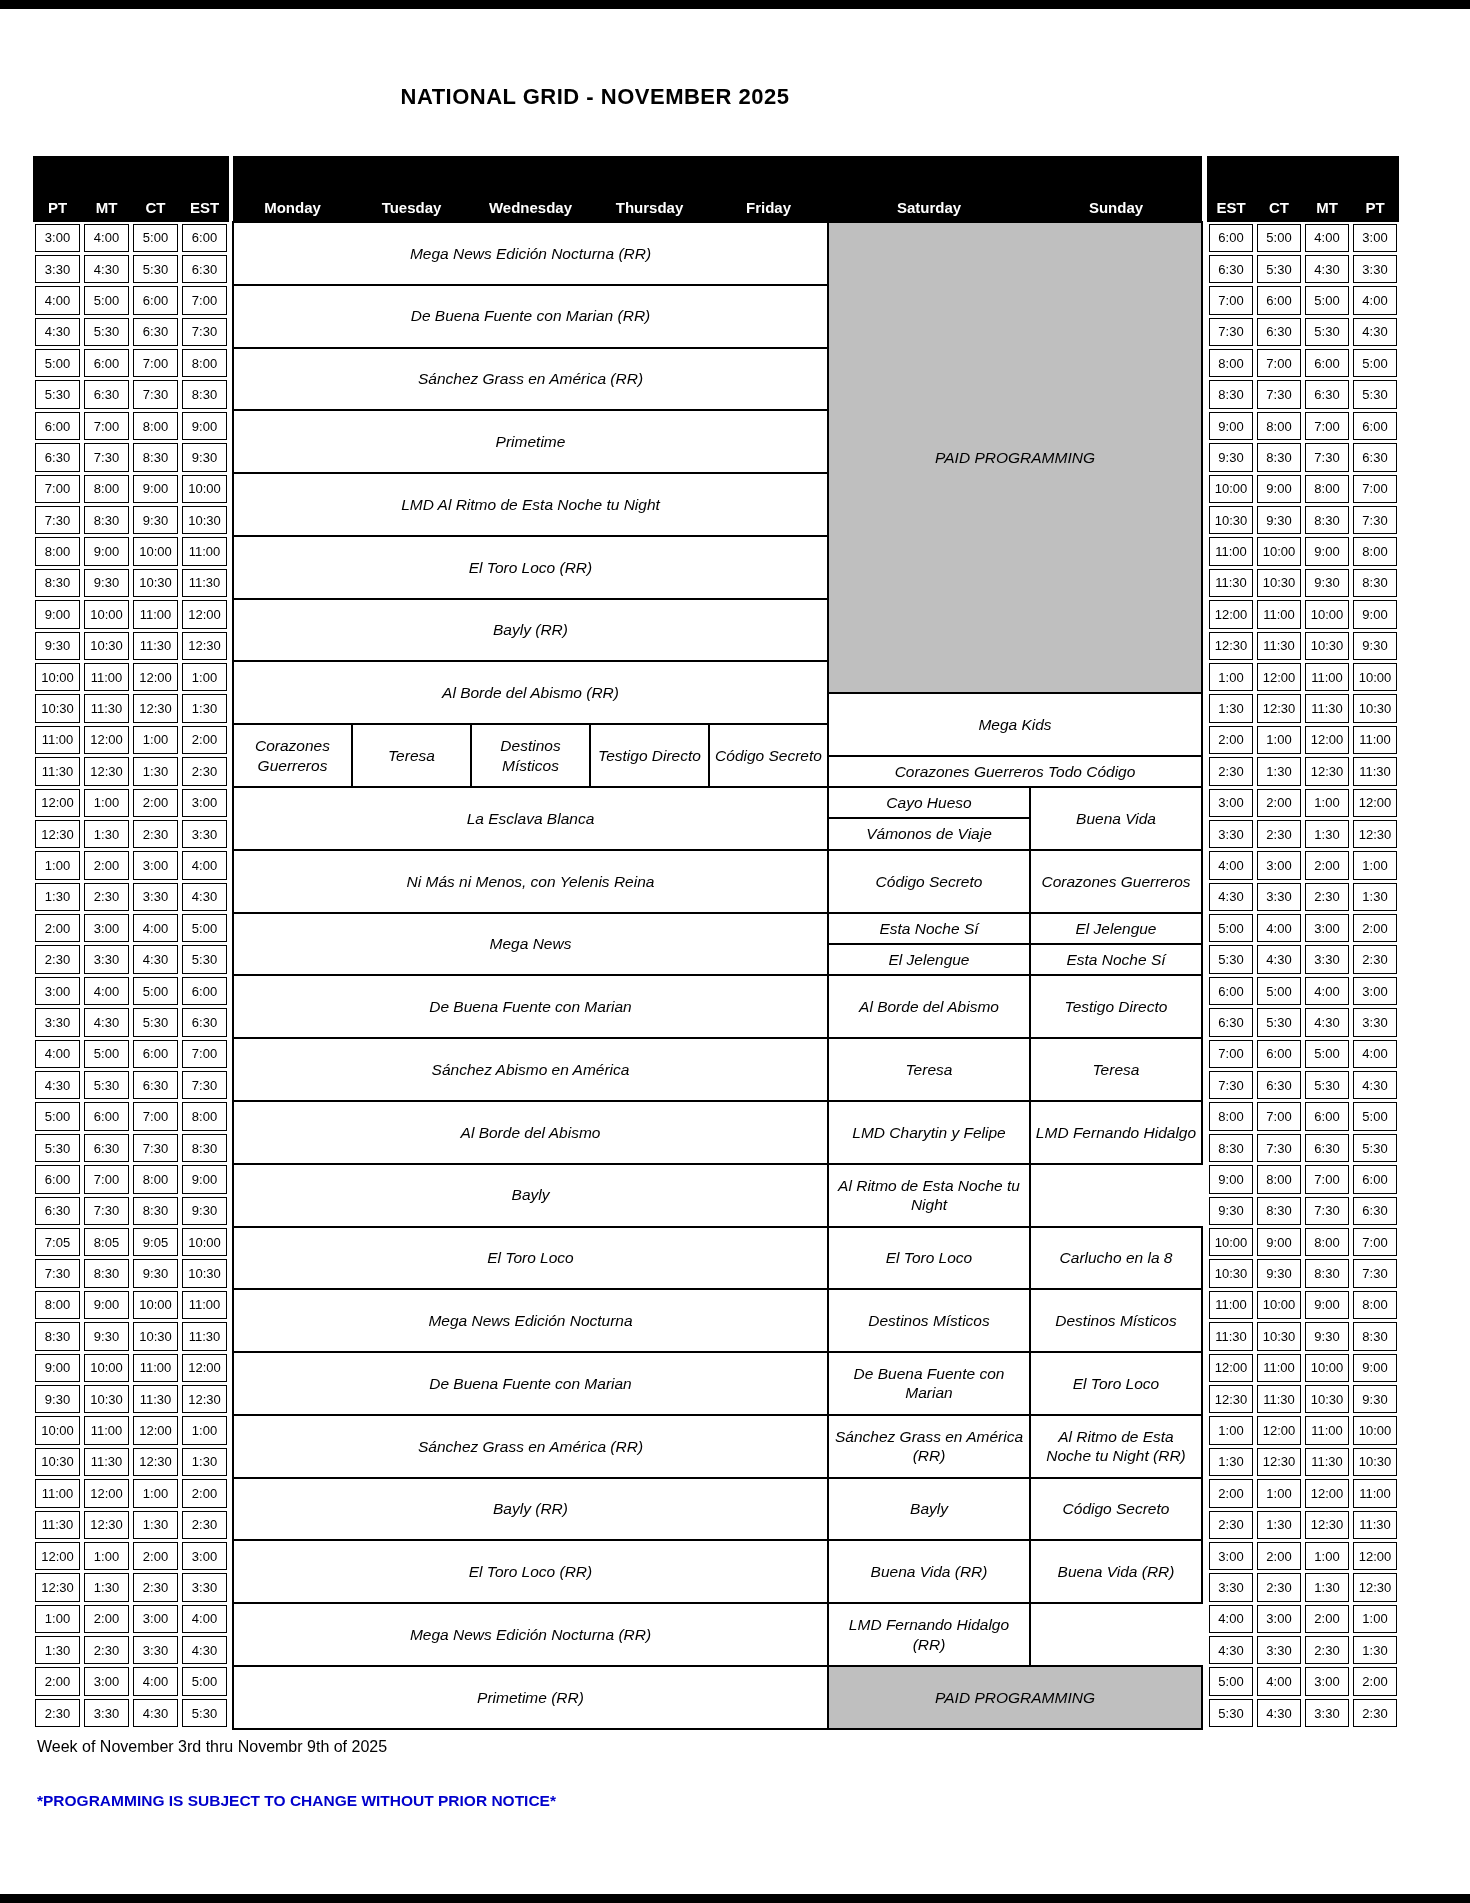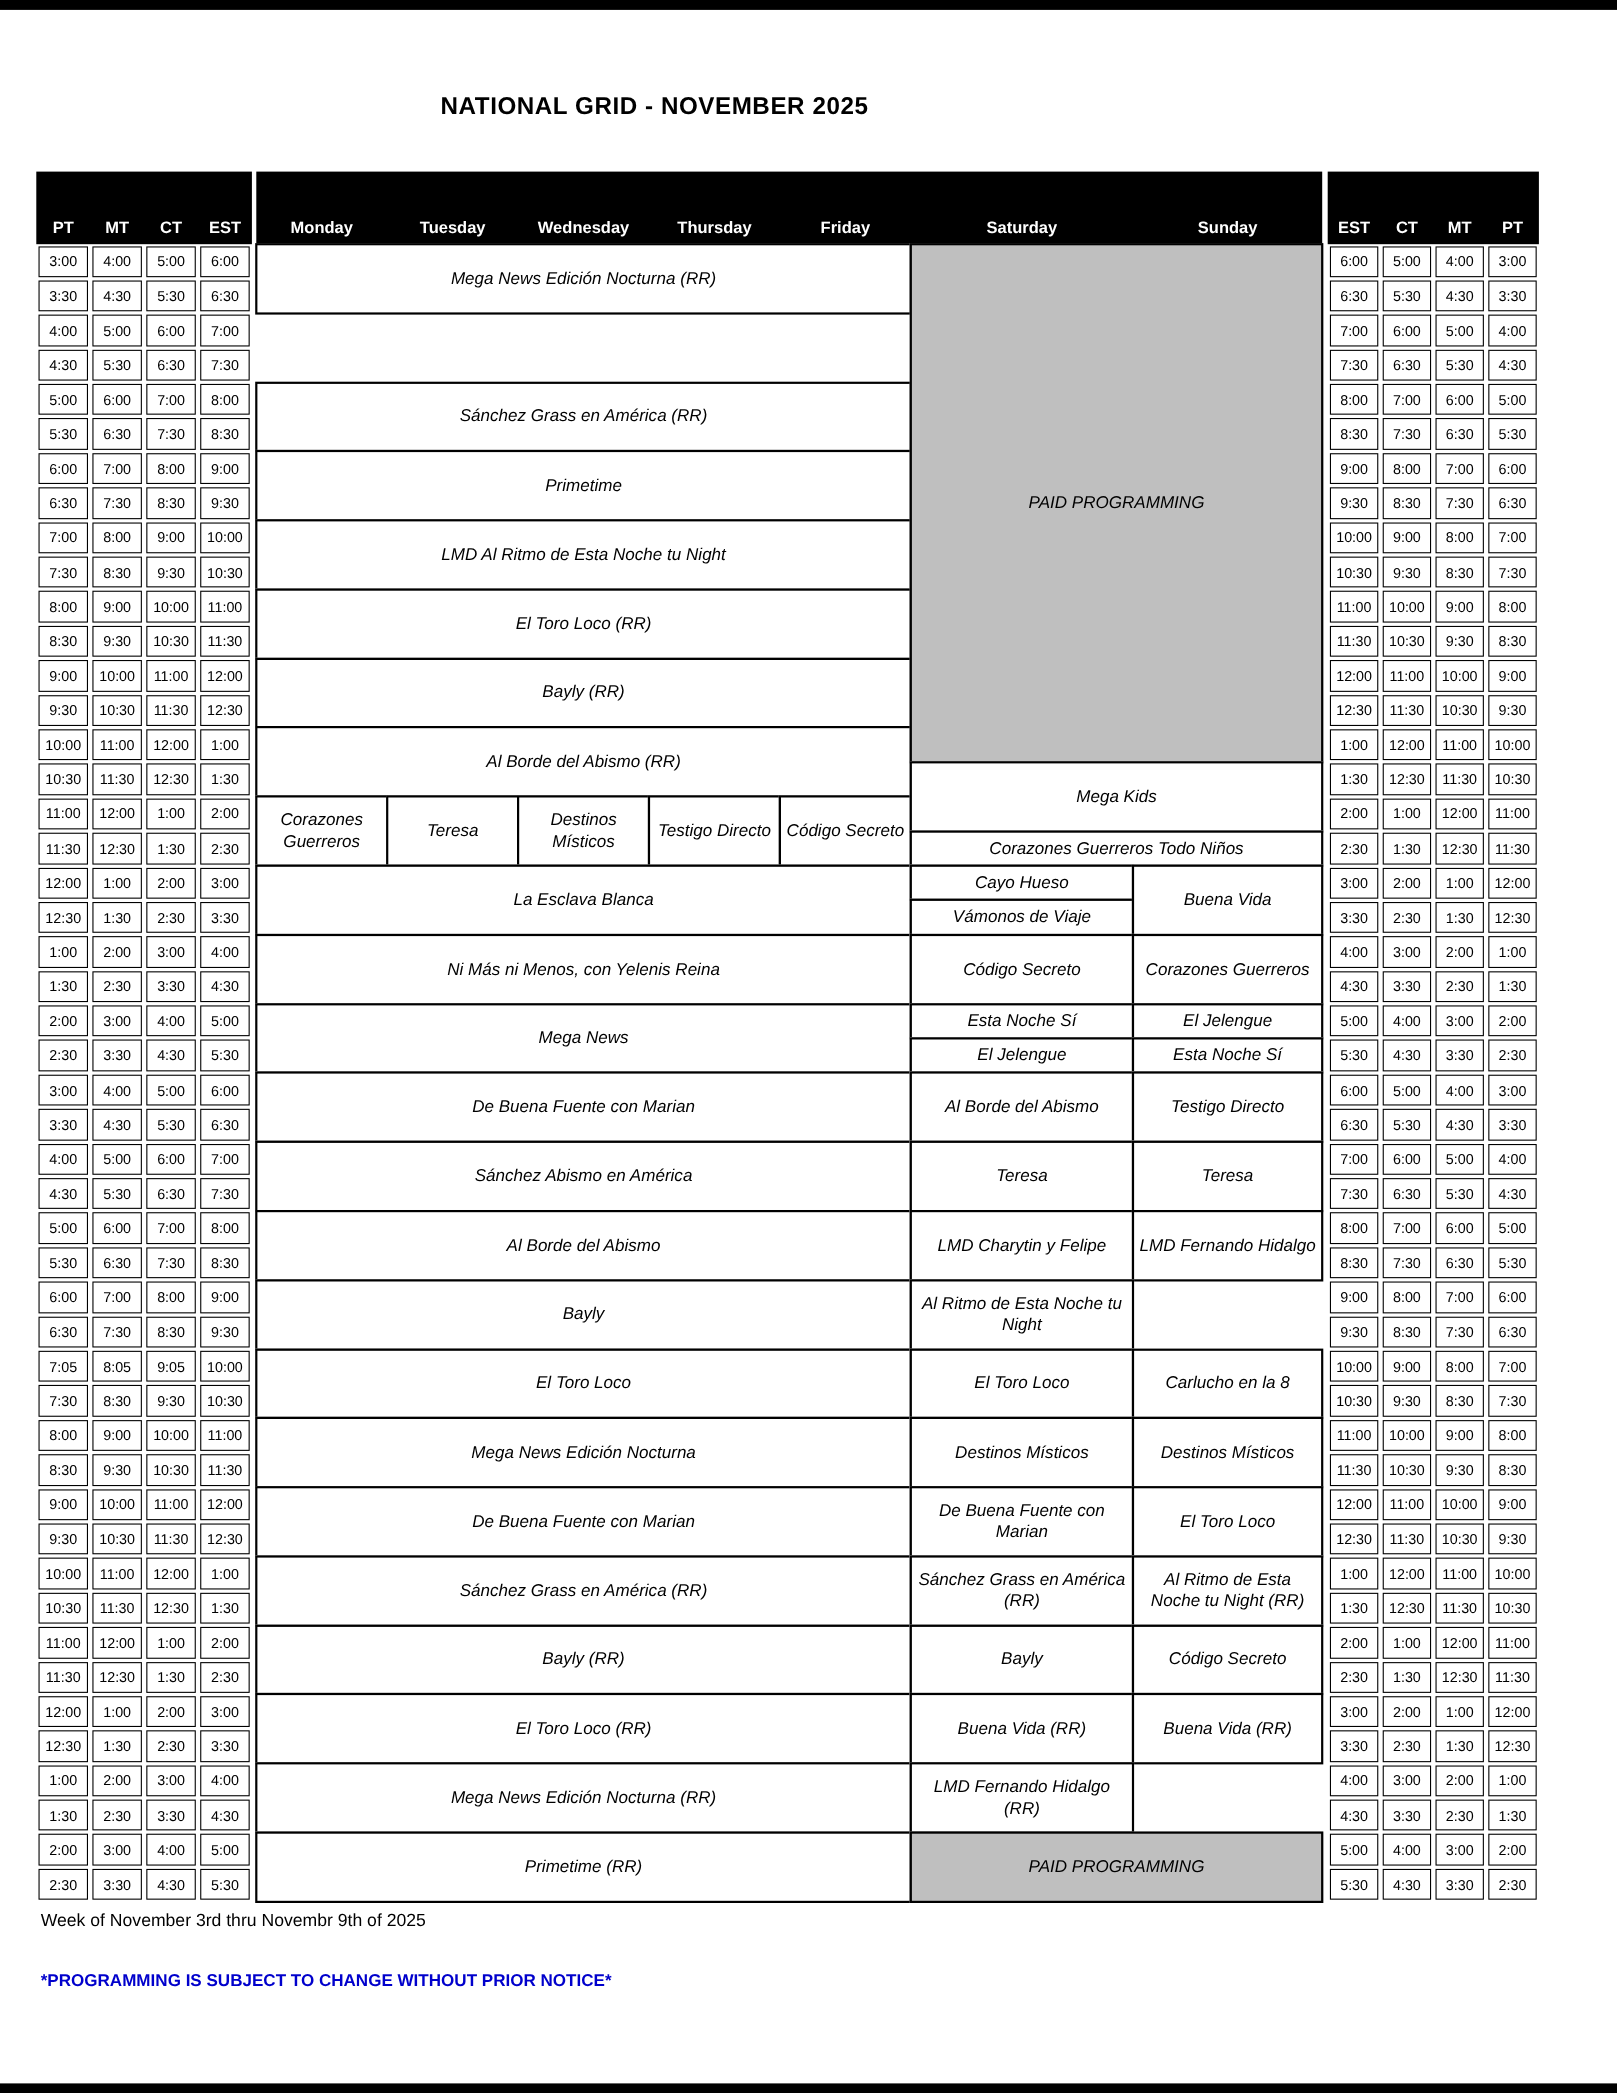--- a/index.html
+++ b/index.html
@@ -430,20 +430,21 @@
       <div class="tcell" style="grid-area: 47 / 17;">1:30</div>
       <div class="tcell" style="grid-area: 48 / 14;">5:00</div>
       <div class="tcell" style="grid-area: 48 / 15;">4:00</div>
       <div class="tcell" style="grid-area: 48 / 16;">3:00</div>
       <div class="tcell" style="grid-area: 48 / 17;">2:00</div>
       <div class="tcell" style="grid-area: 49 / 14;">5:30</div>
       <div class="tcell" style="grid-area: 49 / 15;">4:30</div>
       <div class="tcell" style="grid-area: 49 / 16;">3:30</div>
       <div class="tcell" style="grid-area: 49 / 17;">2:30</div>
       <div class="prog" style="grid-area: 2 / 6 / span 2 / span 5;">Mega News Edición Nocturna (RR)</div>
+      <div class="prog" style="grid-area: 4 / 6 / span 2 / span 5;">De Buena Fuente con Marian (RR)</div>
       <div class="prog" style="grid-area: 6 / 6 / span 2 / span 5;">Sánchez Grass en América (RR)</div>
       <div class="prog" style="grid-area: 8 / 6 / span 2 / span 5;">Primetime</div>
       <div class="prog" style="grid-area: 10 / 6 / span 2 / span 5;">LMD Al Ritmo de Esta Noche tu Night</div>
       <div class="prog" style="grid-area: 12 / 6 / span 2 / span 5;">El Toro Loco (RR)</div>
       <div class="prog" style="grid-area: 14 / 6 / span 2 / span 5;">Bayly (RR)</div>
       <div class="prog" style="grid-area: 16 / 6 / span 2 / span 5;">Al Borde del Abismo (RR)</div>
       <div class="prog" style="grid-area: 18 / 6 / span 2 / span 1;">Corazones Guerreros</div>
       <div class="prog" style="grid-area: 18 / 7 / span 2 / span 1;">Teresa</div>
       <div class="prog" style="grid-area: 18 / 8 / span 2 / span 1;">Destinos Místicos</div>
       <div class="prog" style="grid-area: 18 / 9 / span 2 / span 1;">Testigo Directo</div>
@@ -458,21 +459,21 @@
       <div class="prog" style="grid-area: 34 / 6 / span 2 / span 5;">El Toro Loco</div>
       <div class="prog" style="grid-area: 36 / 6 / span 2 / span 5;">Mega News Edición Nocturna</div>
       <div class="prog" style="grid-area: 38 / 6 / span 2 / span 5;">De Buena Fuente con Marian</div>
       <div class="prog" style="grid-area: 40 / 6 / span 2 / span 5;">Sánchez Grass en América (RR)</div>
       <div class="prog" style="grid-area: 42 / 6 / span 2 / span 5;">Bayly (RR)</div>
       <div class="prog" style="grid-area: 44 / 6 / span 2 / span 5;">El Toro Loco (RR)</div>
       <div class="prog" style="grid-area: 46 / 6 / span 2 / span 5;">Mega News Edición Nocturna (RR)</div>
       <div class="prog" style="grid-area: 48 / 6 / span 2 / span 5;">Primetime (RR)</div>
       <div class="prog paid" style="grid-area: 2 / 11 / span 15 / span 2; background: rgb(191, 191, 191);">PAID PROGRAMMING</div>
       <div class="prog" style="grid-area: 17 / 11 / span 2 / span 2;">Mega Kids</div>
-      <div class="prog" style="grid-area: 19 / 11 / span 1 / span 2;">Corazones Guerreros Todo Niños</div>
+      <div class="prog" style="grid-area: 19 / 11 / span 1 / span 2;">Corazones Guerreros Todo Código</div>
       <div class="prog" style="grid-area: 20 / 11 / span 1 / span 1;">Cayo Hueso</div>
       <div class="prog" style="grid-area: 21 / 11 / span 1 / span 1;">Vámonos de Viaje</div>
       <div class="prog" style="grid-area: 20 / 12 / span 2 / span 1;">Buena Vida</div>
       <div class="prog" style="grid-area: 22 / 11 / span 2 / span 1;">Código Secreto</div>
       <div class="prog" style="grid-area: 22 / 12 / span 2 / span 1;">Corazones Guerreros</div>
       <div class="prog" style="grid-area: 24 / 11 / span 1 / span 1;">Esta Noche Sí</div>
       <div class="prog" style="grid-area: 24 / 12 / span 1 / span 1;">El Jelengue</div>
       <div class="prog" style="grid-area: 25 / 11 / span 1 / span 1;">El Jelengue</div>
       <div class="prog" style="grid-area: 25 / 12 / span 1 / span 1;">Esta Noche Sí</div>
       <div class="prog" style="grid-area: 26 / 11 / span 2 / span 1;">Al Borde del Abismo</div>

